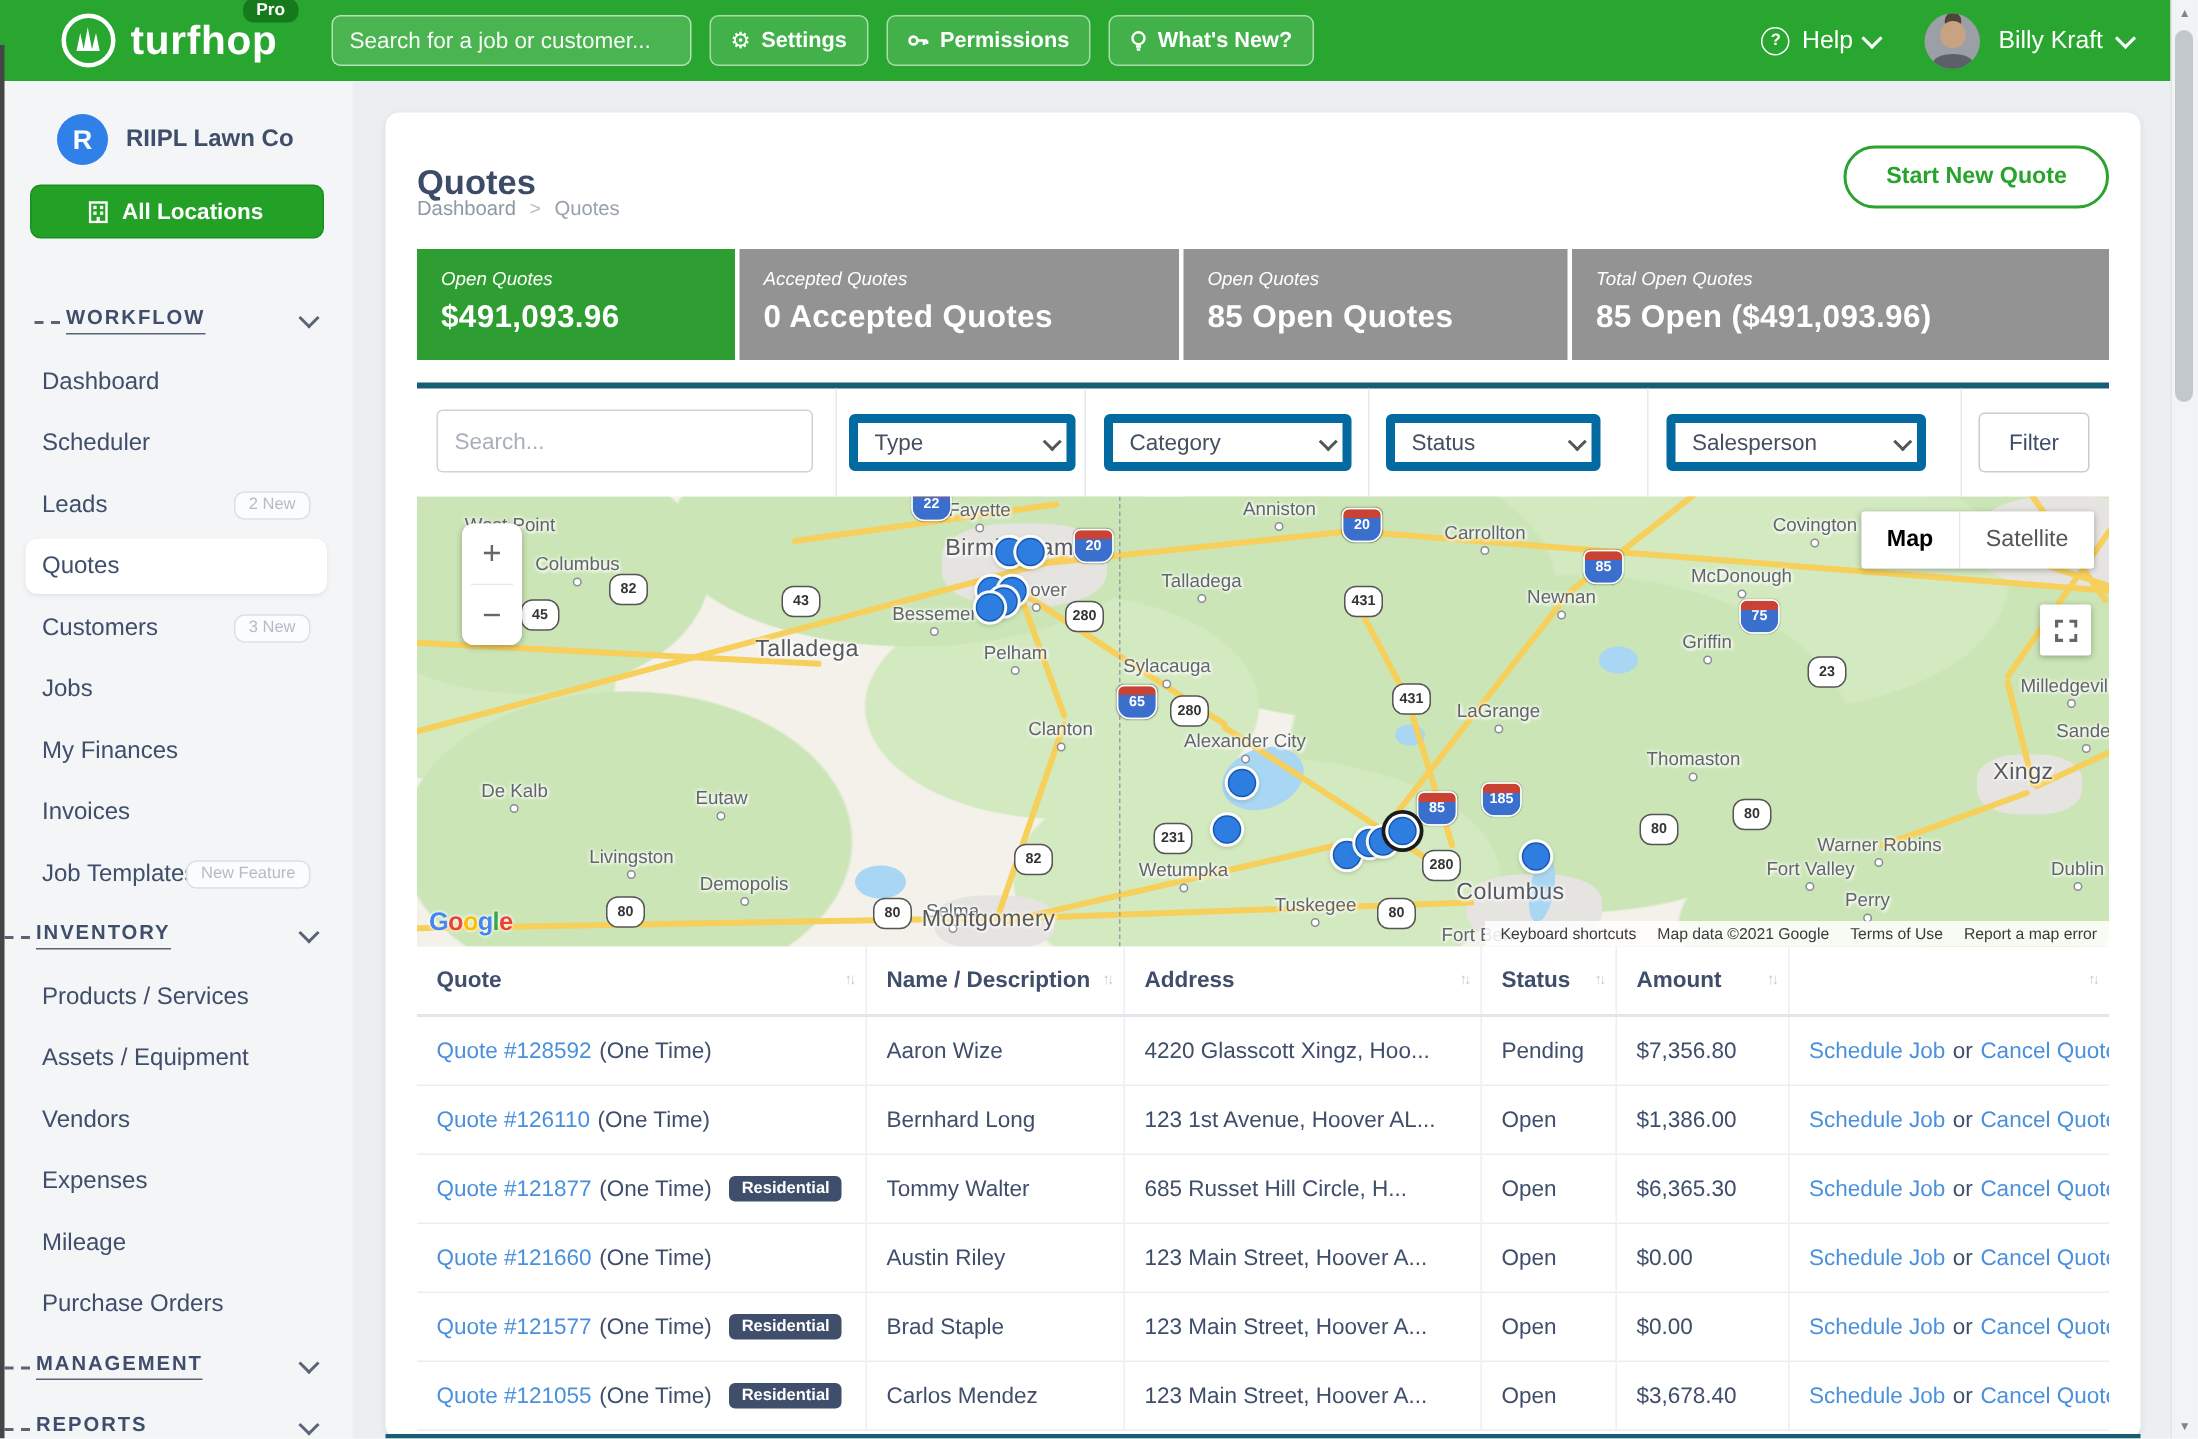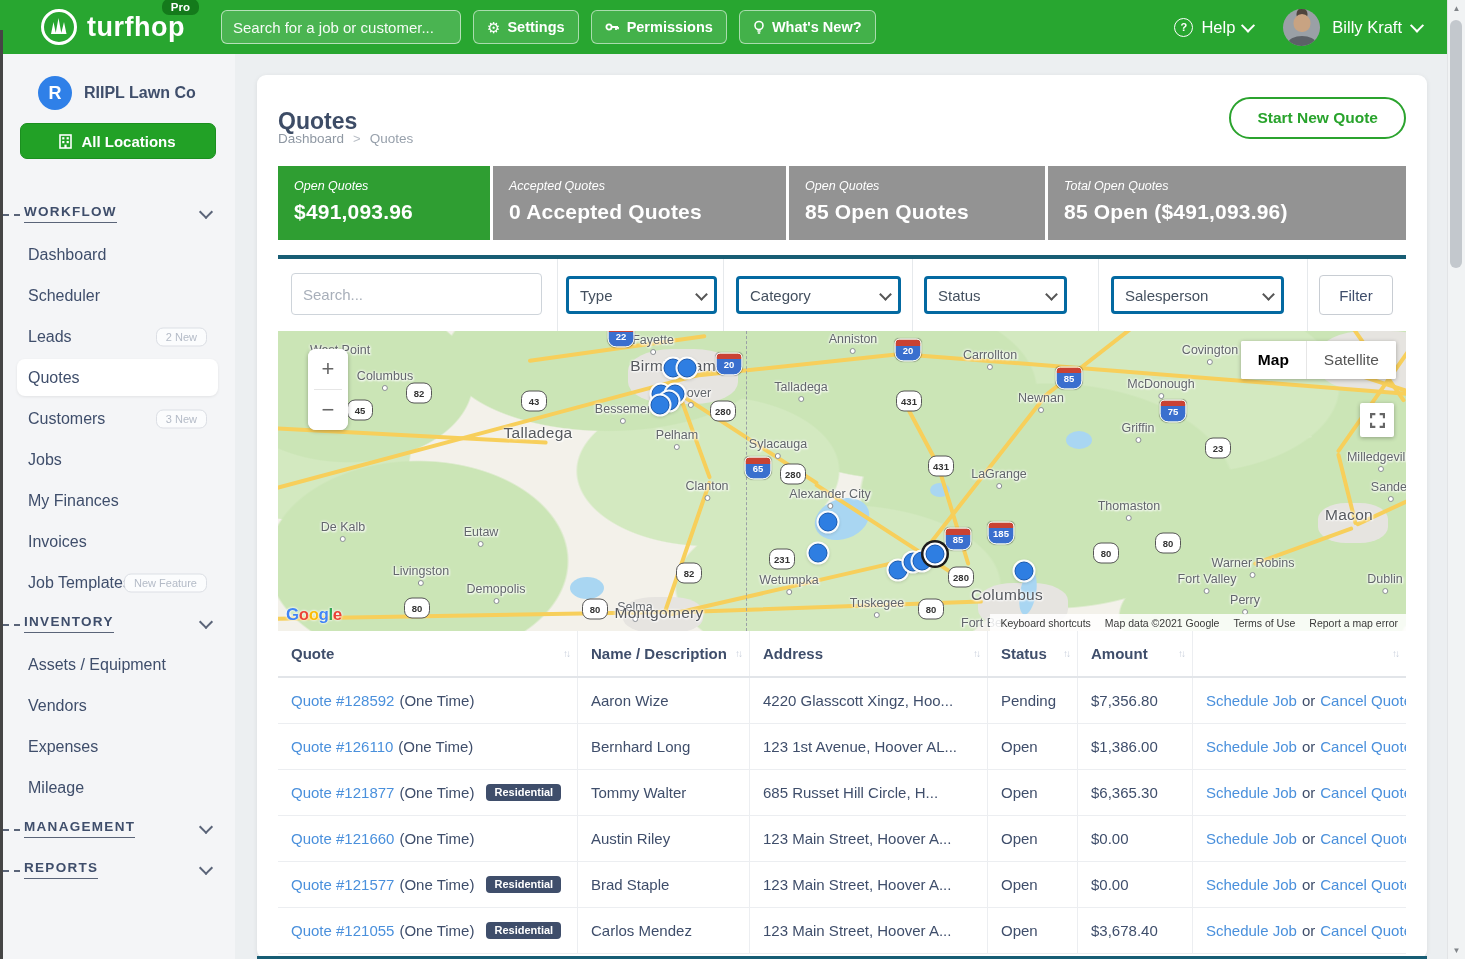--- a/index.html
+++ b/index.html
@@ -43,21 +43,21 @@
   .clogo{width:34px;height:34px;border-radius:50%;background:#2f80e8;color:#fff;font-weight:bold;font-size:18px;
          display:flex;align-items:center;justify-content:center;flex:none;}
   .cname{font-size:16px;font-weight:bold;color:#3f4e6b;}
   .allloc{display:flex;align-items:center;justify-content:center;gap:9px;margin:13px auto 0;width:196px;height:36px;
           background:#22a126;border:1px solid #1b8f1f;border-radius:7px;color:#fff;font-size:15px;font-weight:bold;cursor:pointer;font-family:inherit;}
   .sec{position:relative;height:41px;display:flex;align-items:center;padding-left:24px;}
   .sec .dash{position:absolute;left:3px;top:50%;width:17px;border-top:2px dashed #5a6478;}
   .sec-t{font-size:13.5px;font-weight:bold;letter-spacing:1.3px;color:#3f4e6b;border-bottom:1.5px solid #5a6478;padding-bottom:3px;}
   .chev-d{position:absolute;right:24px;width:8px;height:8px;border-right:2px solid #5a6478;border-bottom:2px solid #5a6478;
           transform:rotate(45deg);top:14px;}
-  .sec-workflow{margin-top:34px;}
+  .sec-workflow{margin-top:34px;margin-left:20px;}
   .side-item{position:relative;height:41px;line-height:41px;padding-left:28px;font-size:16px;color:#3f4e6b;cursor:pointer;}
   .side-item.active{background:#fff;border-radius:8px;margin:2px 17px;height:37px;line-height:37px;padding-left:11px;
                     box-shadow:0 1px 3px rgba(0,0,0,.08);}
   .side-badge{position:absolute;right:28px;top:50%;transform:translateY(-50%);font-size:11px;color:#b4bbc7;
               border:1px solid #dcdfe5;border-radius:7px;padding:3px 9px;line-height:1;background:#fbfcfd;}
   
   .main-bg{position:absolute;left:235px;top:54px;right:17px;bottom:0;background:#eceff1;}
   .panel{position:absolute;left:257px;top:75px;width:1170px;height:884px;background:#fff;border-radius:9px;
          box-shadow:0 1px 5px rgba(0,0,0,.08);z-index:11;}
   .page-title{position:absolute;left:21px;top:18px;font-size:23px;font-weight:bold;color:#3d4c66;}
@@ -76,21 +76,21 @@
   .st3{flex:0 0 358px;background:#939393;}
   .teal-top{position:absolute;left:21px;top:180px;width:1128px;height:4px;background:#175d74;}
   .teal-bottom{position:absolute;left:0;right:0;bottom:0;height:3px;background:#175d74;}
   
   .filters{position:absolute;left:21px;top:184px;width:1128px;height:72px;}
   .fsep{position:absolute;top:0;bottom:0;width:1px;background:#e6e9ec;}
   .fsearch{position:absolute;left:13px;top:14px;width:227px;height:40px;border:1px solid #ced4da;border-radius:4px;
            font-size:15px;color:#777f8a;padding:0 11px;outline:none;font-family:inherit;}
   .fsearch::placeholder{color:#a8afba;}
   .selwrap{position:absolute;top:17px;height:38px;}
-  .selwrap select{width:100%;height:100%;appearance:none;-webkit-appearance:none;border:3px solid #0369a1;border-radius:4px;
+  .selwrap select{width:100%;height:100%;appearance:none;-webkit-appearance:none;border:6px solid #0369a1;border-radius:4px;
                   background:#fff;font-size:15px;color:#44505f;padding:0 28px 0 11px;outline:none;font-family:inherit;cursor:pointer;}
   .sel-chev{position:absolute;right:11px;top:14px;width:7px;height:7px;border-right:2px solid #555;border-bottom:2px solid #555;
             transform:rotate(45deg);pointer-events:none;}
   .fbtn{position:absolute;left:1041px;top:16px;width:74px;height:40px;background:#fff;border:1px solid #c8cdd3;border-radius:4px;
         font-size:15px;color:#3e4d6b;cursor:pointer;font-family:inherit;}
   
   .map{position:absolute;left:21px;top:256px;width:1128px;height:300px;overflow:hidden;background:#f3f1ea;}
   .map-base{position:absolute;inset:0;background:
     radial-gradient(200px 130px at 70px 50px,#cbe5b6 0 62%,transparent 63%),
     radial-gradient(260px 120px at 330px 25px,#cbe5b6 0 62%,transparent 63%),
@@ -241,24 +241,26 @@
   <div class="side-item">
     <span>Job Templates</span>
     <span class="side-badge">New Feature</span>
   </div>
 
   <div class="sec">
     <i class="dash"></i>
     <span class="sec-t">INVENTORY</span>
     <i class="chev-d"></i>
   </div>
+  <div class="side-item"><span>Products / Services</span></div>
   <div class="side-item"><span>Assets / Equipment</span></div>
   <div class="side-item"><span>Vendors</span></div>
   <div class="side-item"><span>Expenses</span></div>
   <div class="side-item"><span>Mileage</span></div>
+  <div class="side-item"><span>Purchase Orders</span></div>
 
   <div class="sec">
     <i class="dash"></i>
     <span class="sec-t">MANAGEMENT</span>
     <i class="chev-d"></i>
   </div>
   <div class="sec">
     <i class="dash"></i>
     <span class="sec-t">REPORTS</span>
     <i class="chev-d"></i>
@@ -371,21 +373,21 @@
         <span class="mcity" style="left: 575px; top: 1px;">Anniston</span>
         <span class="mcity" style="left: 523px; top: 49px;">Talladega</span>
         <span class="mcity" style="left: 500px; top: 106px;">Sylacauga</span>
         <span class="mcity" style="left: 712px; top: 17px;">Carrollton</span>
         <span class="mcity" style="left: 932px; top: 12px;">Covington</span>
         <span class="mcity" style="left: 763px; top: 60px;">Newnan</span>
         <span class="mcity" style="left: 883px; top: 46px;">McDonough</span>
         <span class="mcity" style="left: 860px; top: 90px;">Griffin</span>
         <span class="mcity" style="left: 1055px; top: 119px; margin-left: 48px;">Milledgeville</span>
         <span class="mcity" style="left: 1113px; top: 149px;">Sander</span>
-        <span class="mcity big" style="left: 1071px; top: 175px;">Macon</span>
+        <span class="mcity big" style="left: 1071px; top: 175px;">Xingz</span>
         <span class="mcity" style="left: 851px; top: 168px;">Thomaston</span>
         <span class="mcity" style="left: 721px; top: 136px;">LaGrange</span>
         <span class="mcity" style="left: 552px; top: 156px;">Alexander City</span>
         <span class="mcity" style="left: 429px; top: 148px;">Clanton</span>
         <span class="mcity" style="left: 65px; top: 189px;">De Kalb</span>
         <span class="mcity" style="left: 203px; top: 194px;">Eutaw</span>
         <span class="mcity" style="left: 143px; top: 233px;">Livingston</span>
         <span class="mcity" style="left: 218px; top: 251px;">Demopolis</span>
         <span class="mcity" style="left: 357px; top: 269px;">Selma</span>
         <span class="mcity big" style="left: 381px; top: 273px;">Montgomery</span>

